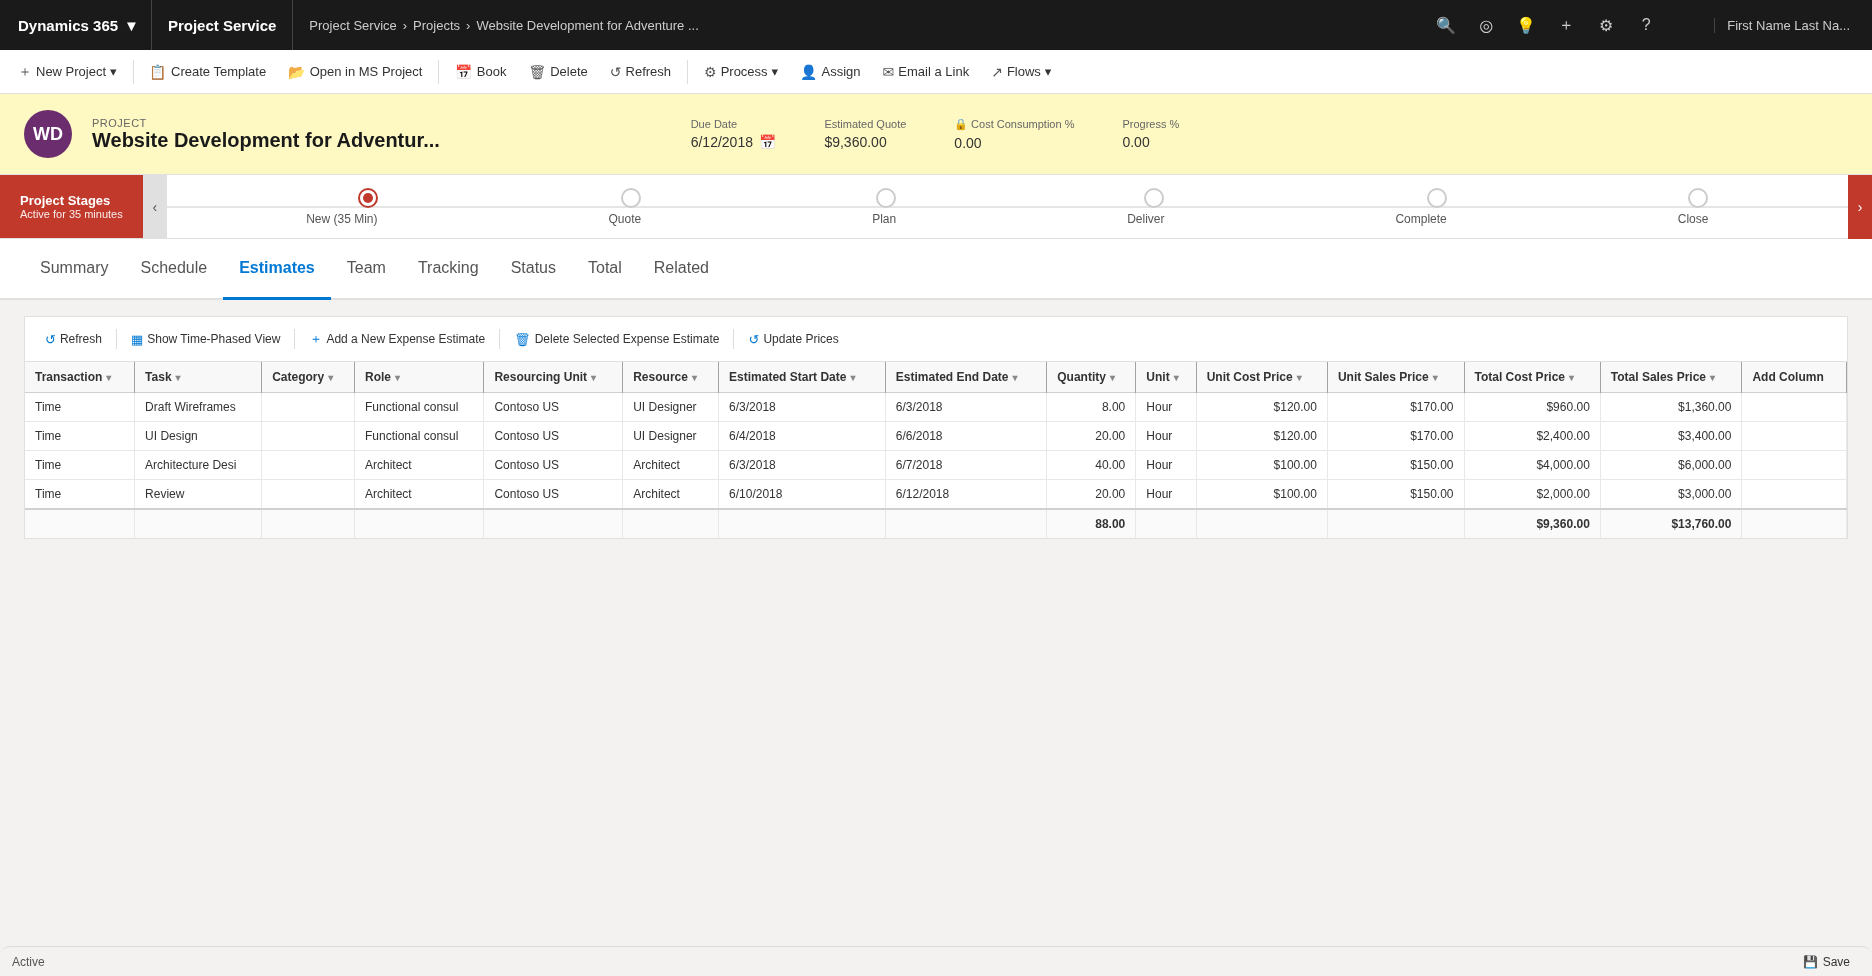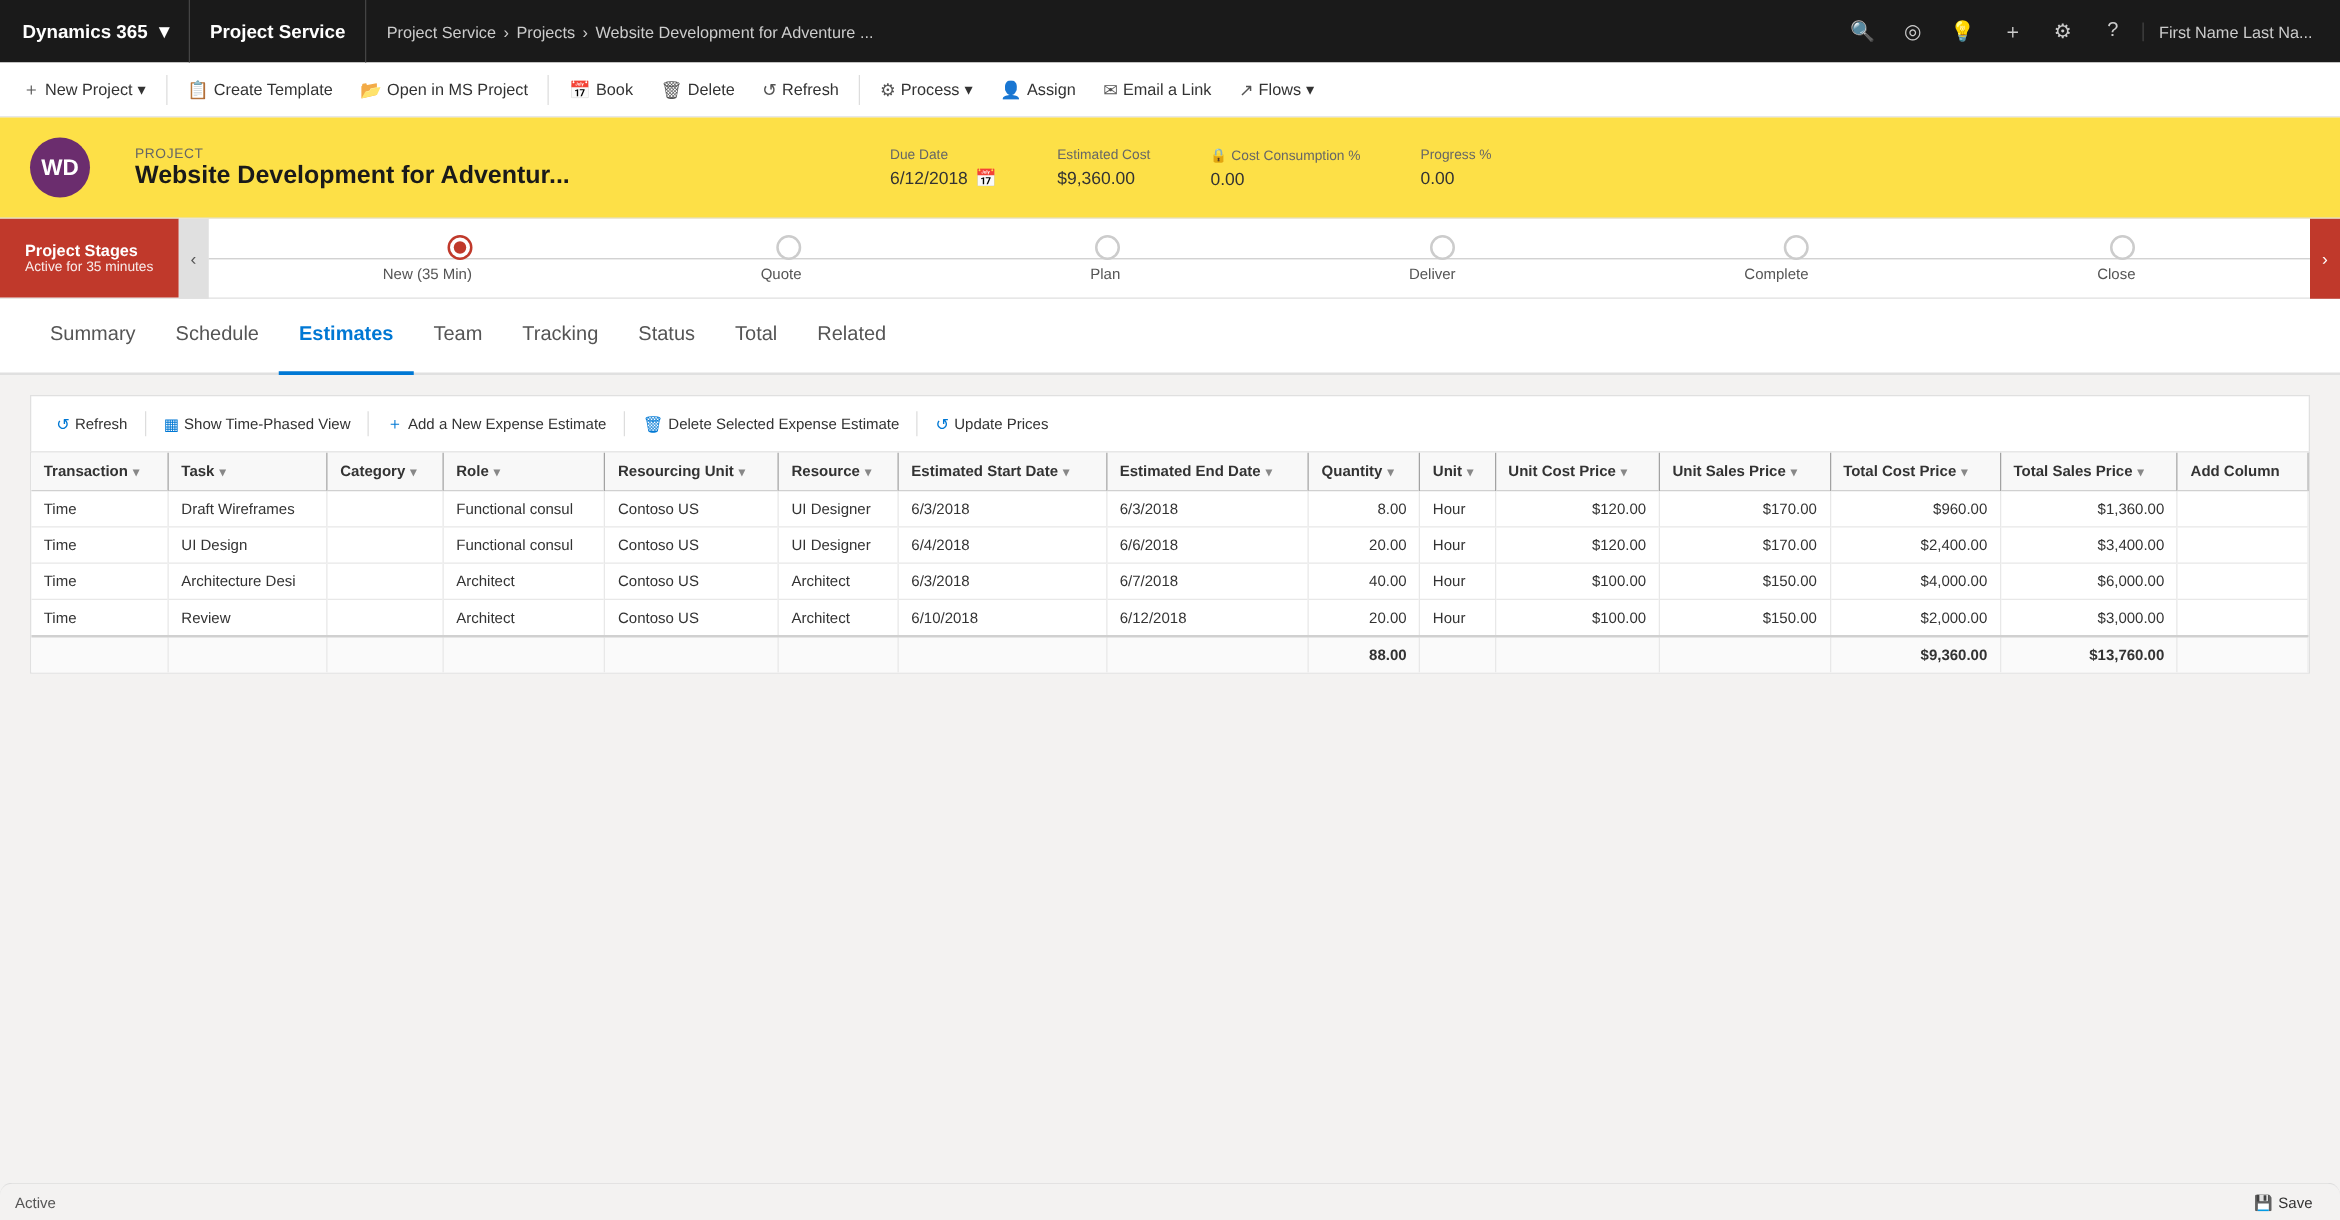--- a/index.html
+++ b/index.html
@@ -56,20 +56,21 @@
       color: #ccc; font-size: 16px; cursor: pointer;
     }
     .top-nav-user {
       padding: 0 12px;
       color: #ccc;
       font-size: 13px;
       border-left: 1px solid #444;
       height: 100%;
       display: flex;
       align-items: center;
+      margin-left: 44px;
     }
 
     
     .command-bar {
       background: #fff;
       height: 44px;
       display: flex;
       align-items: center;
       padding: 0 8px;
       border-bottom: 1px solid #e0e0e0;
@@ -86,26 +87,26 @@
       font-size: 13px;
       cursor: pointer;
       border-radius: 2px;
       white-space: nowrap;
     }
     .cmd-btn .icon { color: #555; font-size: 14px; }
     .cmd-sep { width: 1px; height: 24px; background: #ddd; margin: 0 4px; }
 
     
     .project-header {
-      background: #fde047;
+      background: #fef9c3;
       padding: 16px 24px;
       border-bottom: 1px solid #e0e0e0;
       display: flex;
       align-items: center;
-      gap: 36px;
+      gap: 20px;
     }
     .project-icon {
       width: 48px; height: 48px;
       background: #6b2d6e;
       border-radius: 50%;
       display: flex; align-items: center; justify-content: center;
       color: #fff; font-size: 18px; font-weight: bold;
       flex-shrink: 0;
     }
     .project-info { flex: 1; }
@@ -390,21 +391,21 @@
   </div>
   <div class="project-meta">
     <div class="meta-field">
       <div class="meta-label">Due Date</div>
       <div class="meta-value">
         <span>6/12/2018</span>
         <span class="icon">📅</span>
       </div>
     </div>
     <div class="meta-field">
-      <div class="meta-label">Estimated Cost</div>
+      <div class="meta-label">Estimated Quote</div>
       <div class="meta-value">$9,360.00</div>
     </div>
     <div class="meta-field">
       <div class="meta-label">
         <span>🔒</span>
         <span>Cost Consumption %</span>
       </div>
       <div class="meta-value">0.00</div>
     </div>
     <div class="meta-field">

